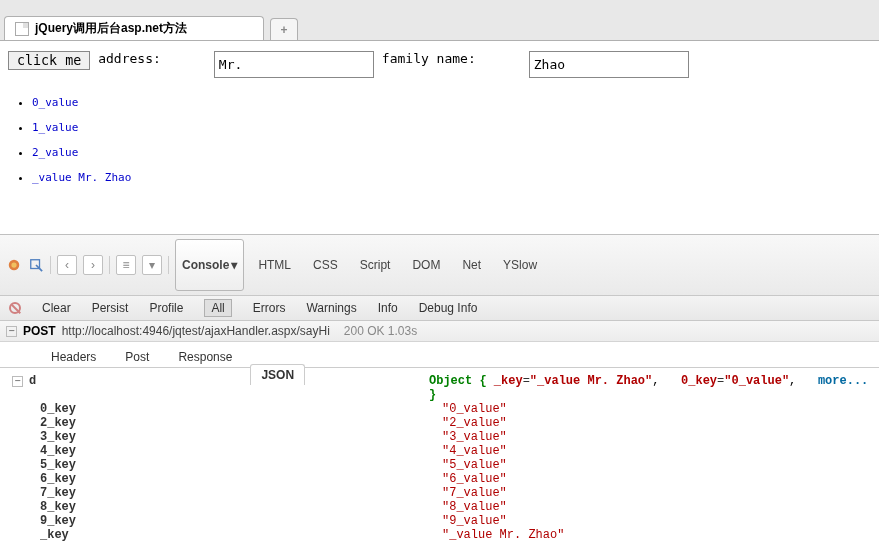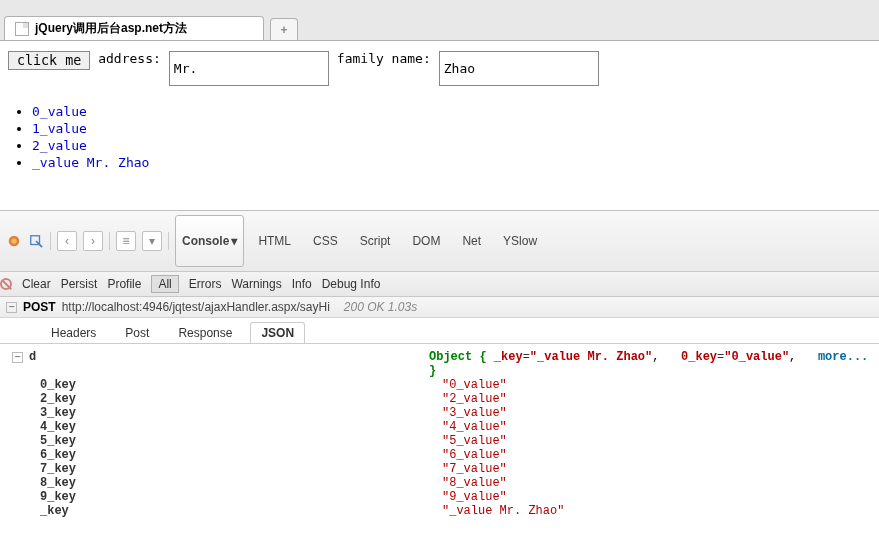--- a/index.html
+++ b/index.html
@@ -7,49 +7,49 @@
   .tabbar { display: flex; align-items: flex-end; background: #e8e8e8; border-bottom: 1px solid #b0b0b0; height: 41px; }
   .tab { display: flex; align-items: center; gap: 6px; background: #fff; border: 1px solid #b0b0b0; border-bottom: none; border-top-left-radius: 4px; border-top-right-radius: 4px; padding: 4px 10px; margin-left: 4px; height: 24px; min-width: 260px; }
   .tab .doc-icon { width: 14px; height: 14px; border: 1px solid #aaa; background: #fff; position: relative; }
   .tab .doc-icon::after { content: ""; position: absolute; top: 0; right: 0; width: 5px; height: 5px; background: #e0e0e0; }
   .tab-title { font-weight: bold; }
   .tab-plus { border: 1px solid #b0b0b0; border-bottom: none; border-top-left-radius: 4px; border-top-right-radius: 4px; background: #f5f5f5; width: 28px; height: 22px; display: flex; align-items: center; justify-content: center; margin-left: 6px; margin-top: 3px; color: #888; font-weight: bold; }
   .page { padding: 10px 8px; }
   .form-row { display: flex; align-items: flex-start; gap: 8px; font-family: monospace; font-size: 13px; }
   .form-row button { font-family: monospace; padding: 1px 8px; border: 1px solid #888; background: #f0f0f0; }
   .form-row .lbl { white-space: pre; }
-  .form-row input { font-family: monospace; font-size: 13px; border: 1px solid #888; padding: 1px 4px; height: 35px; width: 160px; }
+  .form-row input { font-family: monospace; font-size: 13px; border: 1px solid #888; padding: 1px 4px; height: 27px; width: 160px; margin-left: 45px; }
   ul.values { margin: 18px 0 0 24px; padding: 0; }
-  ul.values li { color: #0000cc; font-family: monospace; font-size: 13px; margin: 2px 0; list-style: disc; }
+  ul.values li { color: #0000cc; font-family: monospace; font-size: 11px; margin: 12px 0; list-style: disc; }
   ul.values li::marker { color: #000; }
 
   .devtools { border-top: 1px solid #c0c0c0; margin-top: 28px; }
   .dev-toolbar { display: flex; align-items: center; gap: 6px; padding: 4px 6px; background: linear-gradient(#f8f8f8, #eaeaea); border-bottom: 1px solid #c8c8c8; }
   .dev-icon { width: 16px; height: 14px; }
   .nav-btn { width: 20px; height: 20px; border: 1px solid #c0c0c0; background: #fff; display: flex; align-items: center; justify-content: center; border-radius: 2px; color: #888; }
   .sep { width: 1px; height: 18px; background: #ccc; }
   .panel-tab { padding: 2px 8px; color: #444; }
   .panel-tab.active { font-weight: bold; border: 1px solid #b8b8b8; border-radius: 3px; background: linear-gradient(#fff,#eee); padding: 18px 6px; }
   .panel-tab .dd { margin-left: 2px; }
 
-  .dev-subbar { display: flex; align-items: center; gap: 10px; padding: 3px 0; background: linear-gradient(#f4f4f4,#e8e8e8); border-bottom: 1px solid #c8c8c8; }
+  .dev-subbar { display: flex; align-items: center; gap: 21px; padding: 3px 9px; background: linear-gradient(#f4f4f4,#e8e8e8); border-bottom: 1px solid #c8c8c8; }
   .stop-icon { width: 12px; height: 12px; border-radius: 50%; border: 2px solid #d08080; position: relative; }
   .stop-icon::after { content: ""; position: absolute; width: 12px; height: 2px; background: #d08080; top: 4px; left: -1px; transform: rotate(45deg); }
   .subbar-item { color: #333; }
   .subbar-item.active { background: #e0e0e0; border: 1px solid #b0b0b0; border-radius: 0; padding: 1px 6px; }
 
   .req-line { display: flex; align-items: center; gap: 6px; padding: 3px 6px; background: linear-gradient(#f6f6f6,#ececec); border-bottom: 1px solid #d4d4d4; }
   .twisty { color: #666; font-family: monospace; border: 1px solid #bbb; width: 11px; height: 11px; display: flex; align-items: center; justify-content: center; font-size: 10px; line-height: 1; }
   .req-method { font-weight: bold; }
   .req-url { color: #444; }
-  .req-status { color: #888; margin-left: 8px; font-style: italic; }
+  .req-status { color: #888; margin-left: 8px; }
 
   .resp-tabs { display: flex; gap: 7px; padding: 4px 0 0 40px; border-bottom: 1px solid #ccc; }
   .resp-tab { padding: 3px 10px; color: #333; border: 1px solid transparent; border-bottom: none; }
-  .resp-tab.active { font-weight: bold; border-color: #ccc; background: #fff; border-top-left-radius: 3px; border-top-right-radius: 3px; position: relative; top: 0; }
+  .resp-tab.active { font-weight: bold; border-color: #ccc; background: #fff; border-top-left-radius: 3px; border-top-right-radius: 3px; position: relative; top: 18px; }
 
   .json-pane { padding: 6px 10px 14px 12px; font-family: "Courier New", monospace; font-size: 12px; }
   .json-row { display: flex; align-items: flex-start; }
   .json-key-col { width: 430px; display: flex; align-items: center; }
   .json-root-key { font-weight: bold; color: #333; }
   .json-obj-word { color: green; font-weight: bold; }
   .json-brace { color: green; font-weight: bold; }
   .json-prop { color: #b00000; font-weight: bold; }
   .json-eq { color: #333; }
   .json-str { color: #b00000; font-weight: bold; }

